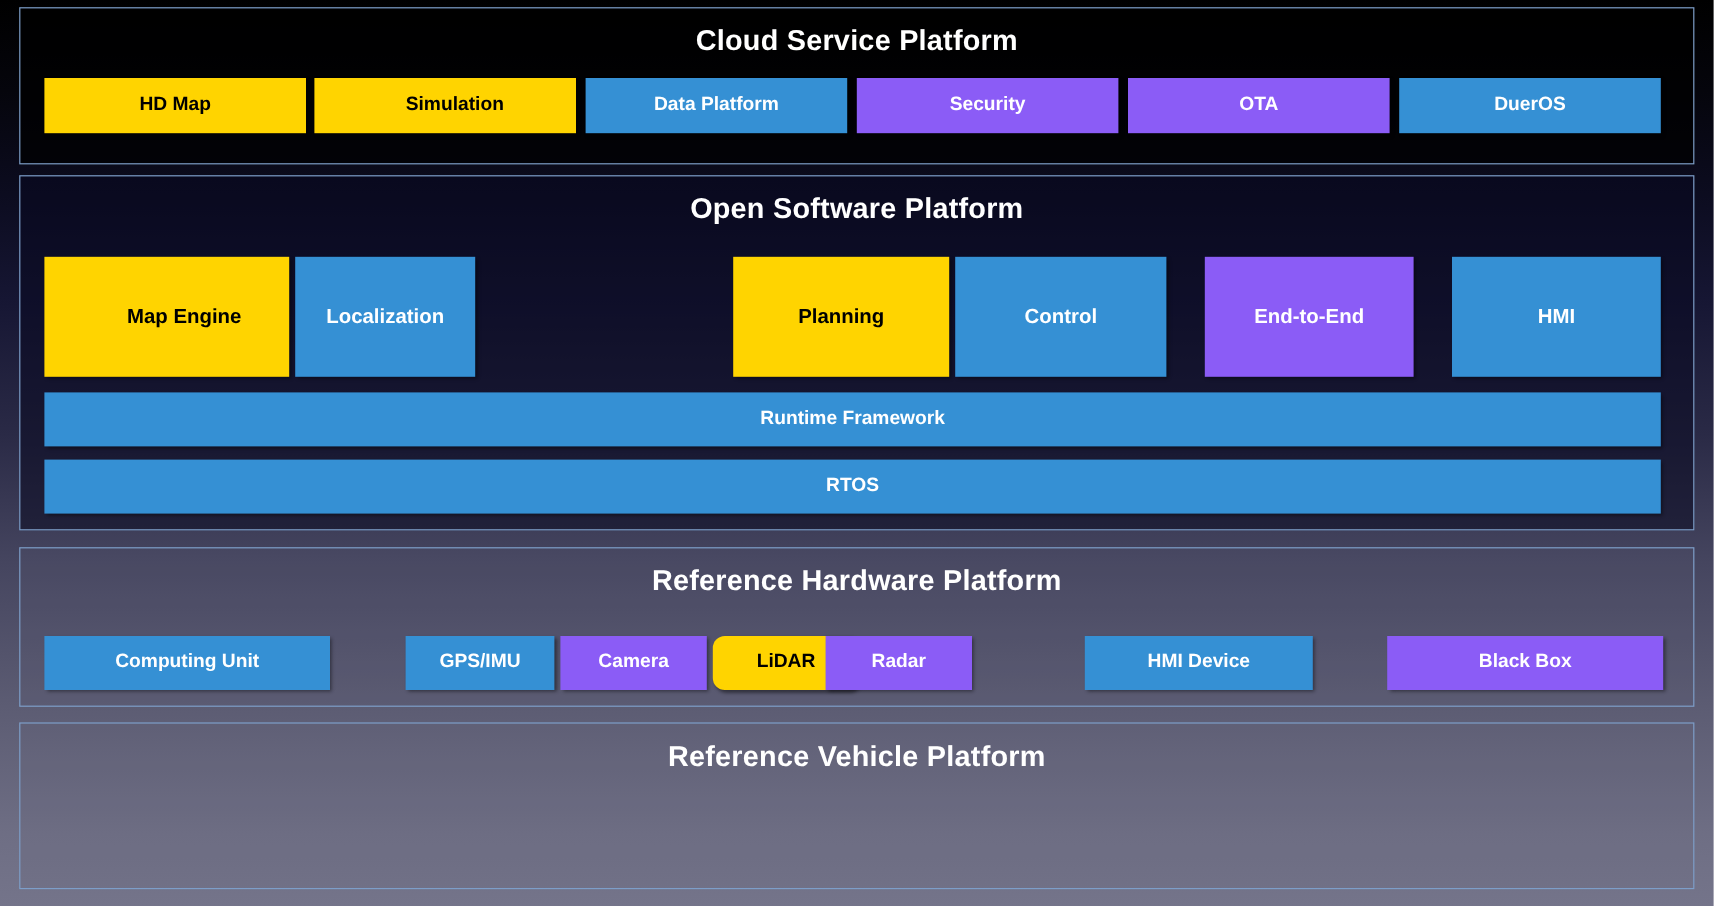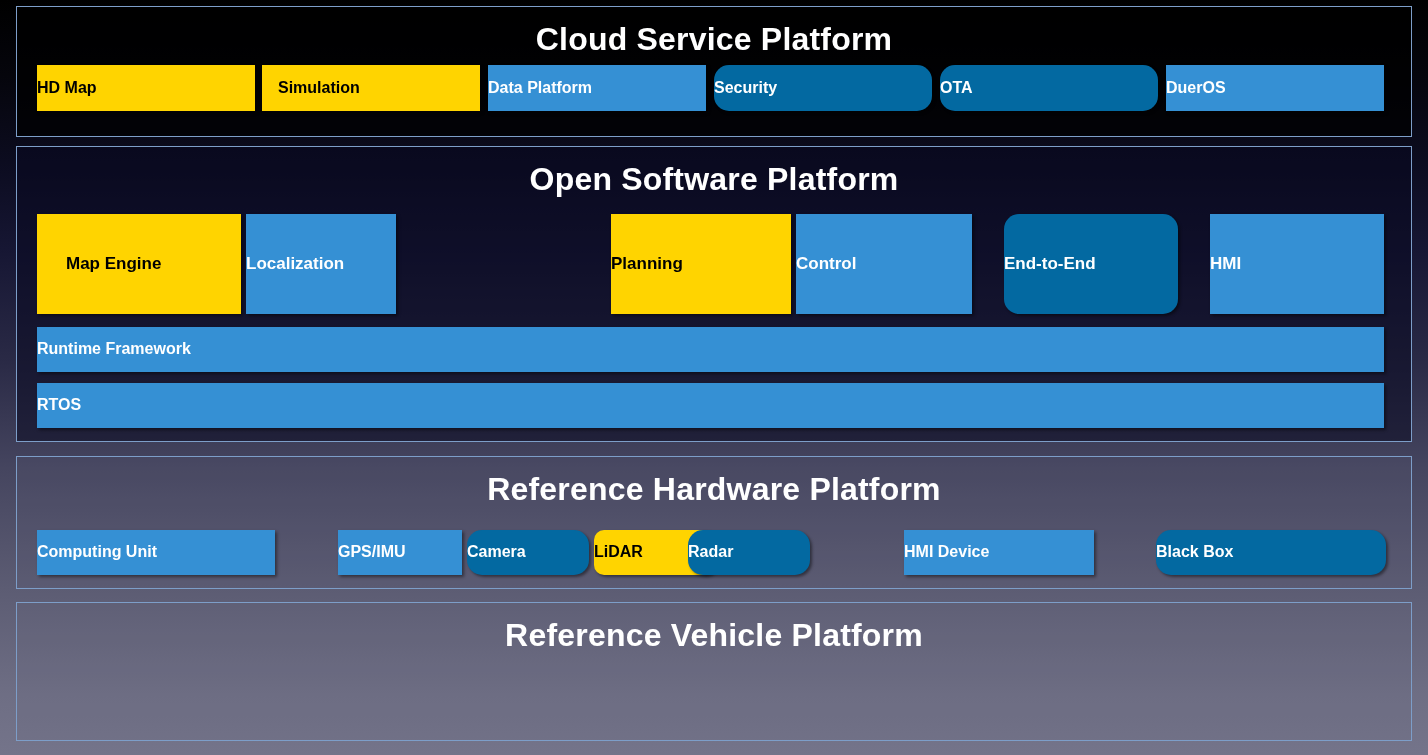--- a/index.html
+++ b/index.html
@@ -40,44 +40,45 @@
     width: 1396px;
   }
 
   .layer-title {
     position: absolute;
     left: 0;
     right: 0;
     text-align: center;
     color: #ffffff;
     font-weight: bold;
-    font-size: 32px;
+    font-size: 24px;
     letter-spacing: 0.2px;
     white-space: nowrap;
   }
 
   
   #layer-cloud     { top: 6px;   height: 131px; background: rgba(0,0,0,0.72); }
   #layer-software  { top: 146px; height: 296px; background: rgba(10,10,32,0.55); }
   #layer-hardware  { top: 456px; height: 133px; background: rgba(90,90,116,0.20); }
   #layer-vehicle   { top: 602px; height: 139px; background: rgba(105,105,130,0.18); }
 
   
   .box {
     position: absolute;
     display: flex;
     align-items: center;
+    justify-content: center;
     font-weight: bold;
     text-align: center;
     line-height: 1.15;
     box-shadow: 2px 2px 3px rgba(0,0,0,0.45);
   }
   .box.c-yellow { background: #ffd400; color: #000000; }
   .box.c-blue   { background: #3590d4; color: #ffffff; }
-  .box.c-red    { background: #0369a1; color: #ffffff; border-radius: 15px; }
+  .box.c-red    { background: #8b5cf6; color: #ffffff; }
   .fs-16 { font-size: 16px; }
   .fs-17 { font-size: 17px; }
 </style>
 </head>
 <body>
 
 <div id="stage">
 
   <div class="layer" id="layer-cloud">
     <div class="layer-title" style="top:14px;">Cloud Service Platform</div>

